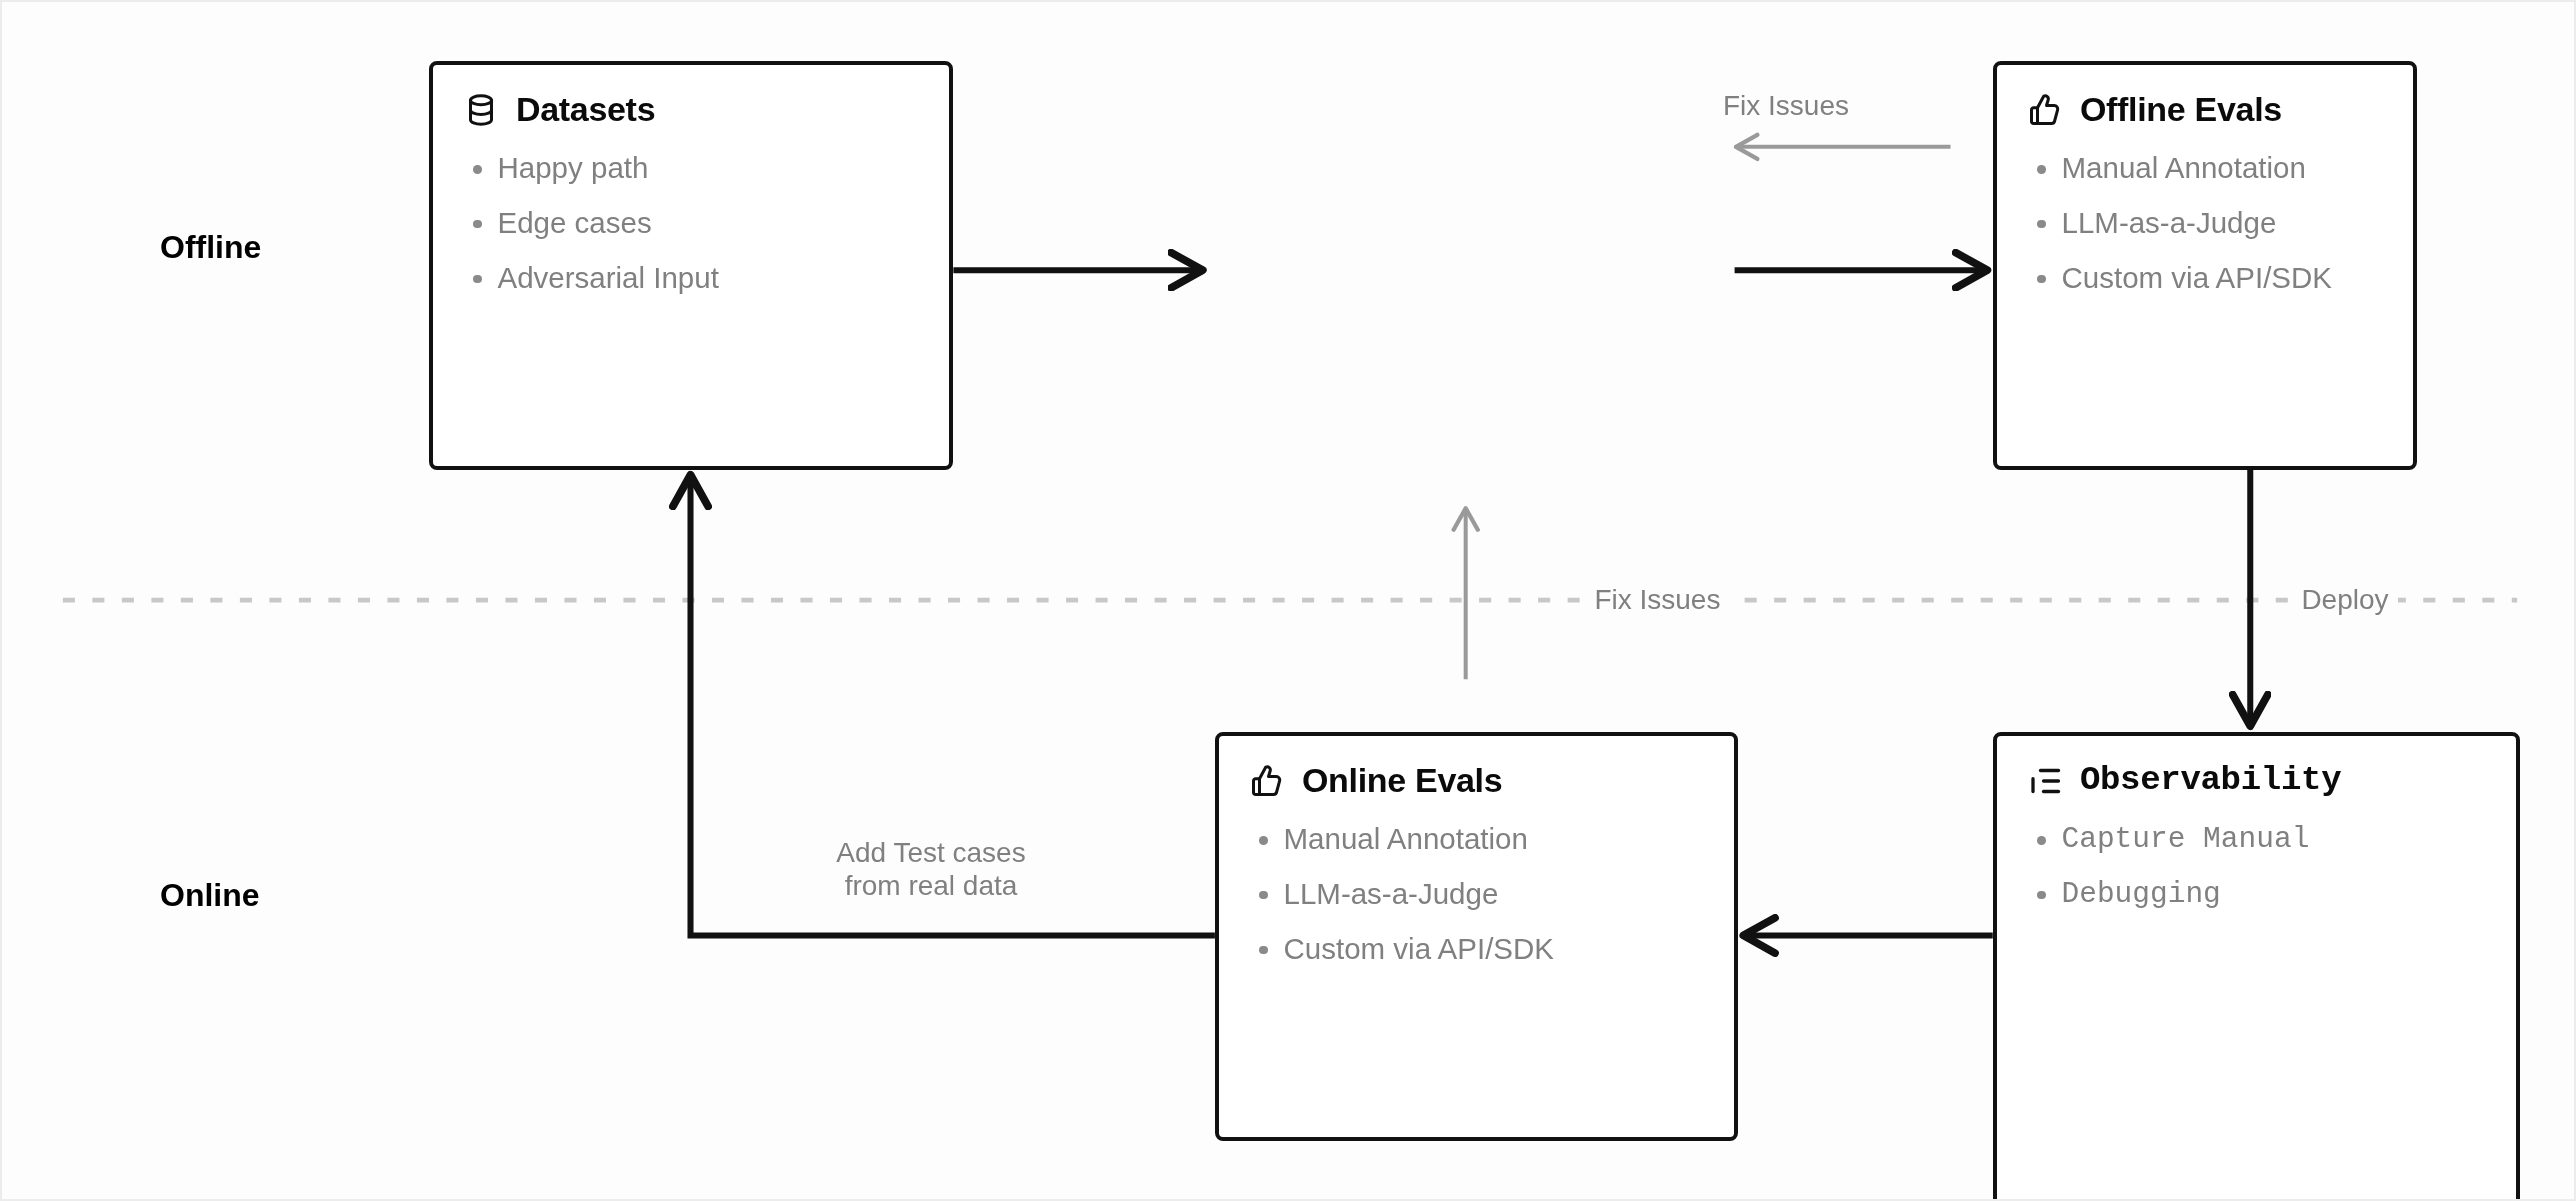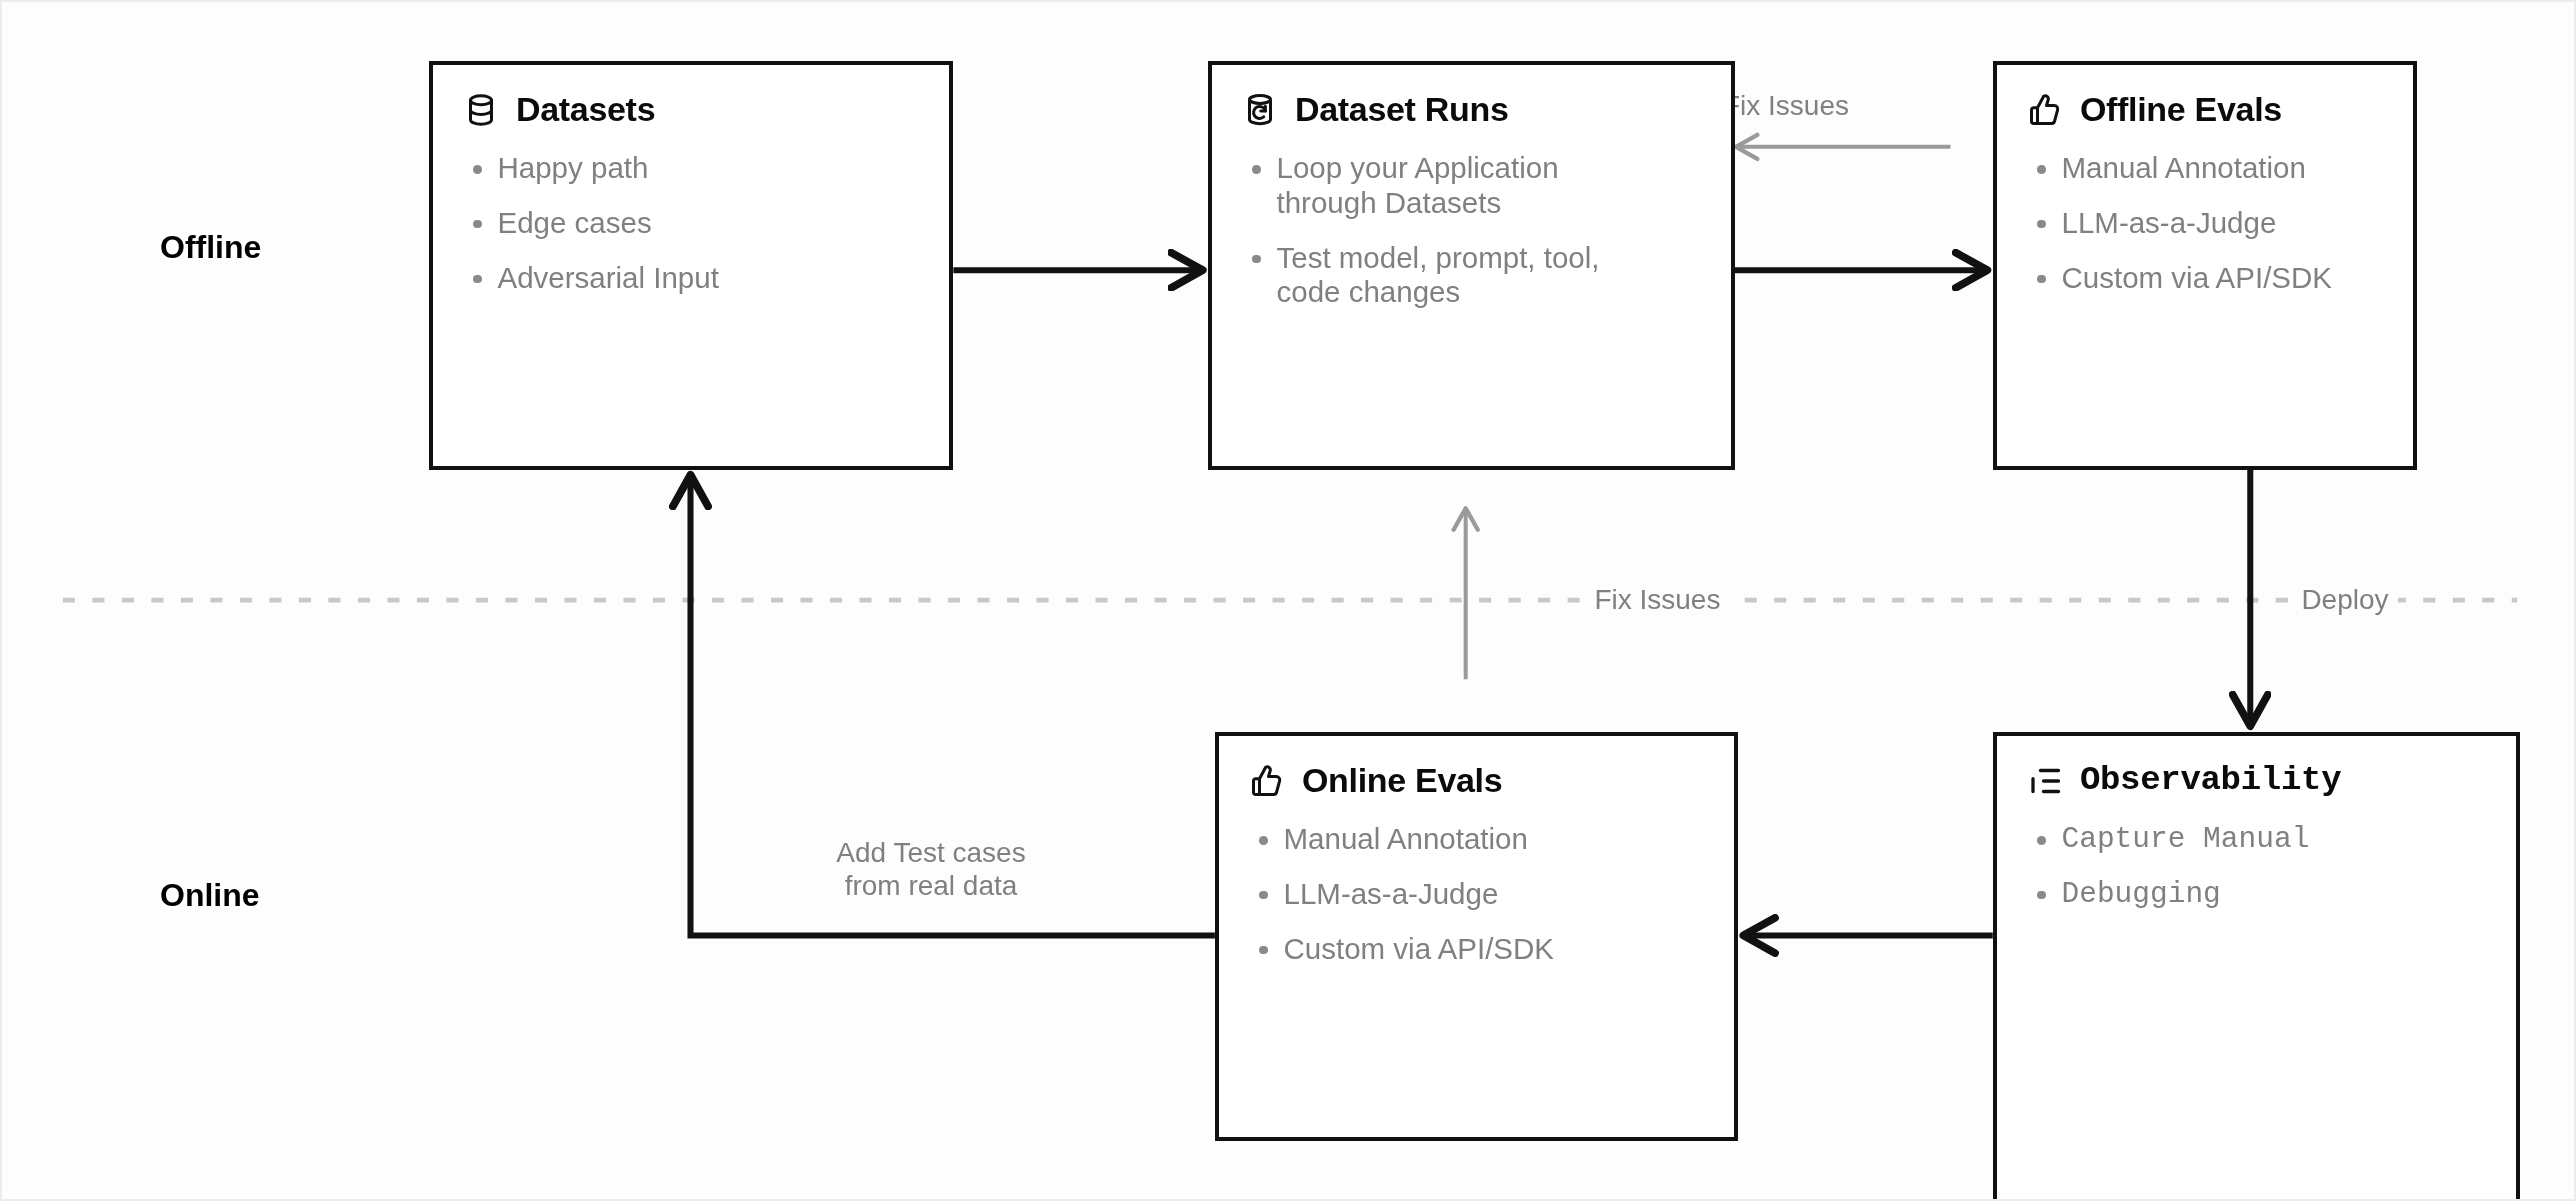--- a/index.html
+++ b/index.html
@@ -28,21 +28,21 @@
     width: 2576px;
     height: 1201px;
     pointer-events: none;
   }
   
   .node {
     position: absolute;
     box-sizing: border-box;
     background: #ffffff;
     border: 4.7px solid #111111;
-    border-radius: 0;
+    border-radius: 8px;
     padding: 27px 29.5px 0 29.5px;
   }
   .node-head {
     display: flex;
     align-items: center;
     gap: 17.4px;
     margin-bottom: 23px;
   }
   .node-icon {
     width: 36px;
@@ -182,37 +182,20 @@
       </svg>
       <div class="node-title">Datasets</div>
     </div>
     <ul class="bullets">
       <li>Happy path</li>
       <li>Edge cases</li>
       <li>Adversarial Input</li>
     </ul>
   </div>
 
-  <div class="node" id="node-dataset-runs">
-    <div class="node-head">
-      <svg class="node-icon" viewBox="0 0 24 24" fill="none" stroke="currentColor" stroke-width="2" stroke-linecap="round" stroke-linejoin="round">
-        <ellipse cx="12" cy="5" rx="7" ry="2.6"></ellipse>
-        <path d="M5 5 v13.4 c0 1.5 3.13 2.7 7 2.7 s7 -1.2 7 -2.7 V5"></path>
-        <path d="M15.6 12.6 a4 4 0 1 0 -1.1 3.9"></path>
-        <path d="M15.6 9.5 v3.1 h-3.1"></path>
-      </svg>
-      <div class="node-title">Dataset Runs</div>
-    </div>
-    <ul class="bullets">
-      <li class="wrap">Loop your Application
-through Datasets</li>
-      <li class="wrap">Test model, prompt, tool,
-code changes</li>
-    </ul>
-  </div>
 
   <div class="node" id="node-offline-evals">
     <div class="node-head">
       <svg class="node-icon" viewBox="0 0 24 24" fill="none" stroke="currentColor" stroke-width="2" stroke-linecap="round" stroke-linejoin="round">
         <path d="M7 21 V10.5 h-2.6 A1.4 1.4 0 0 0 3 11.9 v7.7 A1.4 1.4 0 0 0 4.4 21 Z"></path>
         <path d="M7 10.5 l4.2 -7.8 a2.1 2.1 0 0 1 2.9 2.6 L13 9 h5.2 a2.3 2.3 0 0 1 2.2 2.9 l-1.9 7.1 a2.3 2.3 0 0 1 -2.2 2 H7"></path>
       </svg>
       <div class="node-title">Offline Evals</div>
     </div>
     <ul class="bullets">

